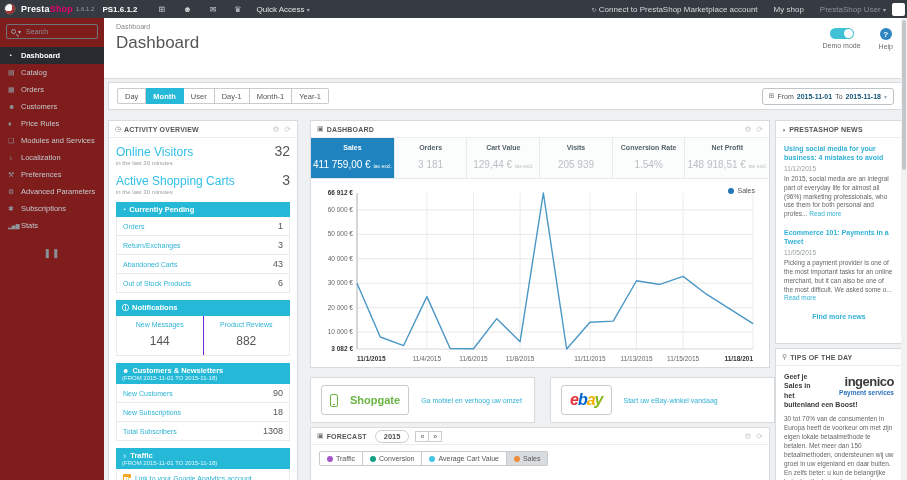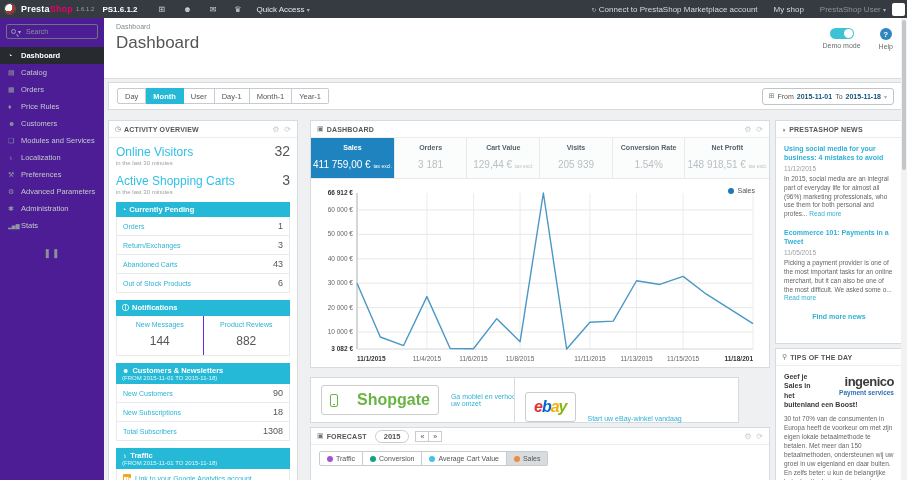--- a/index.html
+++ b/index.html
@@ -19,21 +19,21 @@
   .tb-icon { color:#cfd3d7; font-size:8px; margin:0 9px; cursor:pointer; }
   .quick-access { color:#e6e8ea; margin-left:6px; cursor:pointer; }
   .caret { font-size:6px; color:#aab0b5; }
   .tb-right { margin-left:auto; display:flex; align-items:center; }
   .tb-link { color:#d6d9db; margin-right:16px; cursor:pointer; }
   .tb-user { color:#8d949b; margin-right:6px; cursor:pointer; }
   .avatar { width:13px; height:13px; border-radius:2px; background:#fff; margin-right:2px;
     display:flex; align-items:center; justify-content:center; font-size:8px; }
 
   
-  .sidebar { position:absolute; left:0; top:18px; width:104px; bottom:0; background:#4c1d95; z-index:20; }
+  .sidebar { position:absolute; left:0; top:18px; width:104px; bottom:0; background:#7f1d1d; z-index:20; }
   .search-wrap { margin:6px 6px 8px 6px; height:15px; border:1px solid #6e757c; border-radius:2px;
     display:flex; align-items:center; padding:0 4px; }
   .mag { width:5px; height:5px; border:1px solid #9aa0a6; border-radius:50%; position:relative; flex:0 0 auto;}
   .mag:after { content:""; position:absolute; width:3px; height:1px; background:#9aa0a6;
     transform:rotate(45deg); left:4px; top:5px; }
   .search-input { background:transparent; border:none; outline:none; color:#cfd3d7;
     font-size:7px; width:60px; margin-left:5px; font-family:"Liberation Sans",sans-serif;}
   .search-input::placeholder { color:#8a9196; }
   .nav-item { height:17px; display:flex; align-items:center; padding-left:8px;
     color:#c3c8cc; font-size:7.5px; cursor:pointer; }
@@ -121,21 +121,21 @@
   .chart-wrap { position:relative; padding:2px 6px; }
   .legend { position:absolute; right:14px; top:8px; font-size:7px; color:#555;
     display:flex; align-items:center; }
   .legend .dot { width:6px; height:6px; border-radius:50%; margin-right:3px; }
 
   
   .banner { position:absolute; top:377px; height:46px; width:225px; background:#fff;
     border:1px solid #d8dbdd; display:flex; align-items:center; padding:0 10px; cursor:pointer; }
   .logo-box { border:1px solid #ccc; border-radius:3px; background:#fff; height:30px;
     display:flex; align-items:center; padding:0 8px; }
-  .shopgate-text { color:#6ab344; font-size:16px; font-weight:bold; margin-left:19px; }
+  .shopgate-text { color:#6ab344; font-size:11px; font-weight:bold; margin-left:12px; }
   .phone { width:8px; height:13px; border:1.5px solid #6ab344; border-radius:2px; position:relative;}
   .phone:after { content:""; position:absolute; left:2px; bottom:1px; width:2px; height:1px; background:#6ab344;}
   .banner-link { font-size:7px; color:#31b0d5; margin-left:12px; }
   .ebay-text { font-size:16px; font-weight:bold; letter-spacing:-1px; font-style:italic; }
 
   
   .forecast { left:310px; top:427px; width:460px; height:120px; }
   .year-pill { border:1px solid #ccc; border-radius:8px; padding:1px 8px; font-size:7.5px;
     font-weight:bold; color:#555; margin-left:8px; cursor:pointer; }
   .nav-btns { display:flex; margin-left:6px; }
@@ -207,46 +207,46 @@
     </div>
   <div class="nav-item">
       <span class="glyph">▤</span>
       <span>Catalog</span>
     </div>
   <div class="nav-item">
       <span class="glyph">▦</span>
       <span>Orders</span>
     </div>
   <div class="nav-item">
+      <span class="glyph">☻</span>
+      <span>Customers</span>
+    </div>
+  <div class="nav-item">
       <span class="glyph">♦</span>
       <span>Price Rules</span>
     </div>
   <div class="nav-item">
-      <span class="glyph">☻</span>
-      <span>Customers</span>
-    </div>
-  <div class="nav-item">
       <span class="glyph">❑</span>
       <span>Modules and Services</span>
     </div>
   <div class="nav-item">
       <span class="glyph">♁</span>
       <span>Localization</span>
     </div>
   <div class="nav-item">
       <span class="glyph">⚒</span>
       <span>Preferences</span>
     </div>
   <div class="nav-item">
       <span class="glyph">⚙</span>
       <span>Advanced Parameters</span>
     </div>
   <div class="nav-item">
       <span class="glyph">✱</span>
-      <span>Administration</span>
+      <span>Subscriptions</span>
     </div>
   <div class="nav-item">
       <span class="glyph" style="font-size:5px;">▂▅▇</span>
       <span>Stats</span>
     </div>
   <div class="collapse">❚❚</div>
 </div>
 
 <div class="pagehead">
   <div class="breadcrumb">Dashboard</div>
@@ -429,21 +429,21 @@
   </div>
 </div>
 
 <div class="banner" style="left:310px;">
   <span class="logo-box">
     <span class="phone"></span>
     <span class="shopgate-text" style="color: rgb(106, 179, 68);">Shopgate</span>
   </span>
   <span class="banner-link">Ga mobiel en verhoog uw omzet</span>
 </div>
-<div class="banner" style="left:514px;align-items:flex-end;">
+<div class="banner" style="left:550px;">
   <span class="logo-box">
     <span class="ebay-text"><span style="color: rgb(229, 50, 56);">e</span><span style="color: rgb(0, 100, 210);">b</span><span style="color: rgb(245, 175, 2);">a</span><span style="color: rgb(134, 184, 23);">y</span></span>
   </span>
   <span class="banner-link">Start uw eBay-winkel vandaag</span>
 </div>
 
 <div class="panel forecast">
   <div class="panel-head">
     <span class="p-icon">▣</span>
     <span class="panel-title">FORECAST</span>

